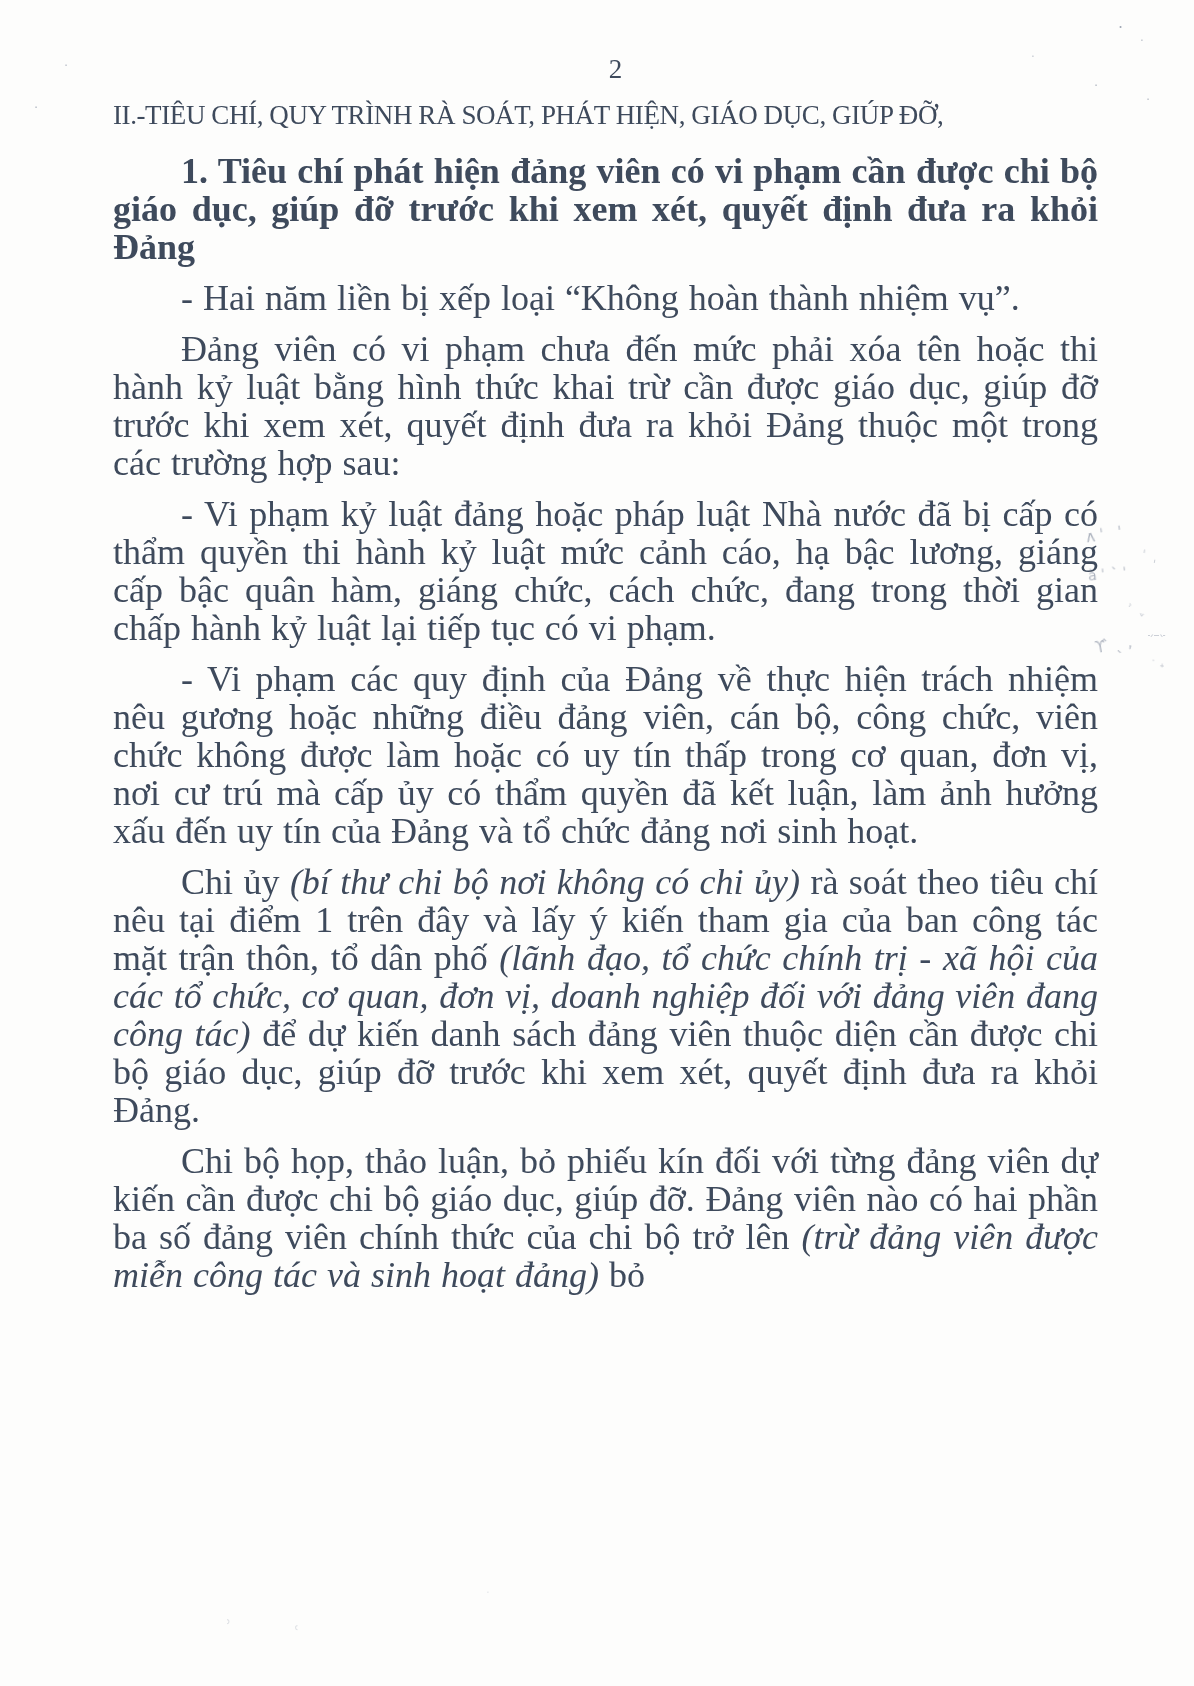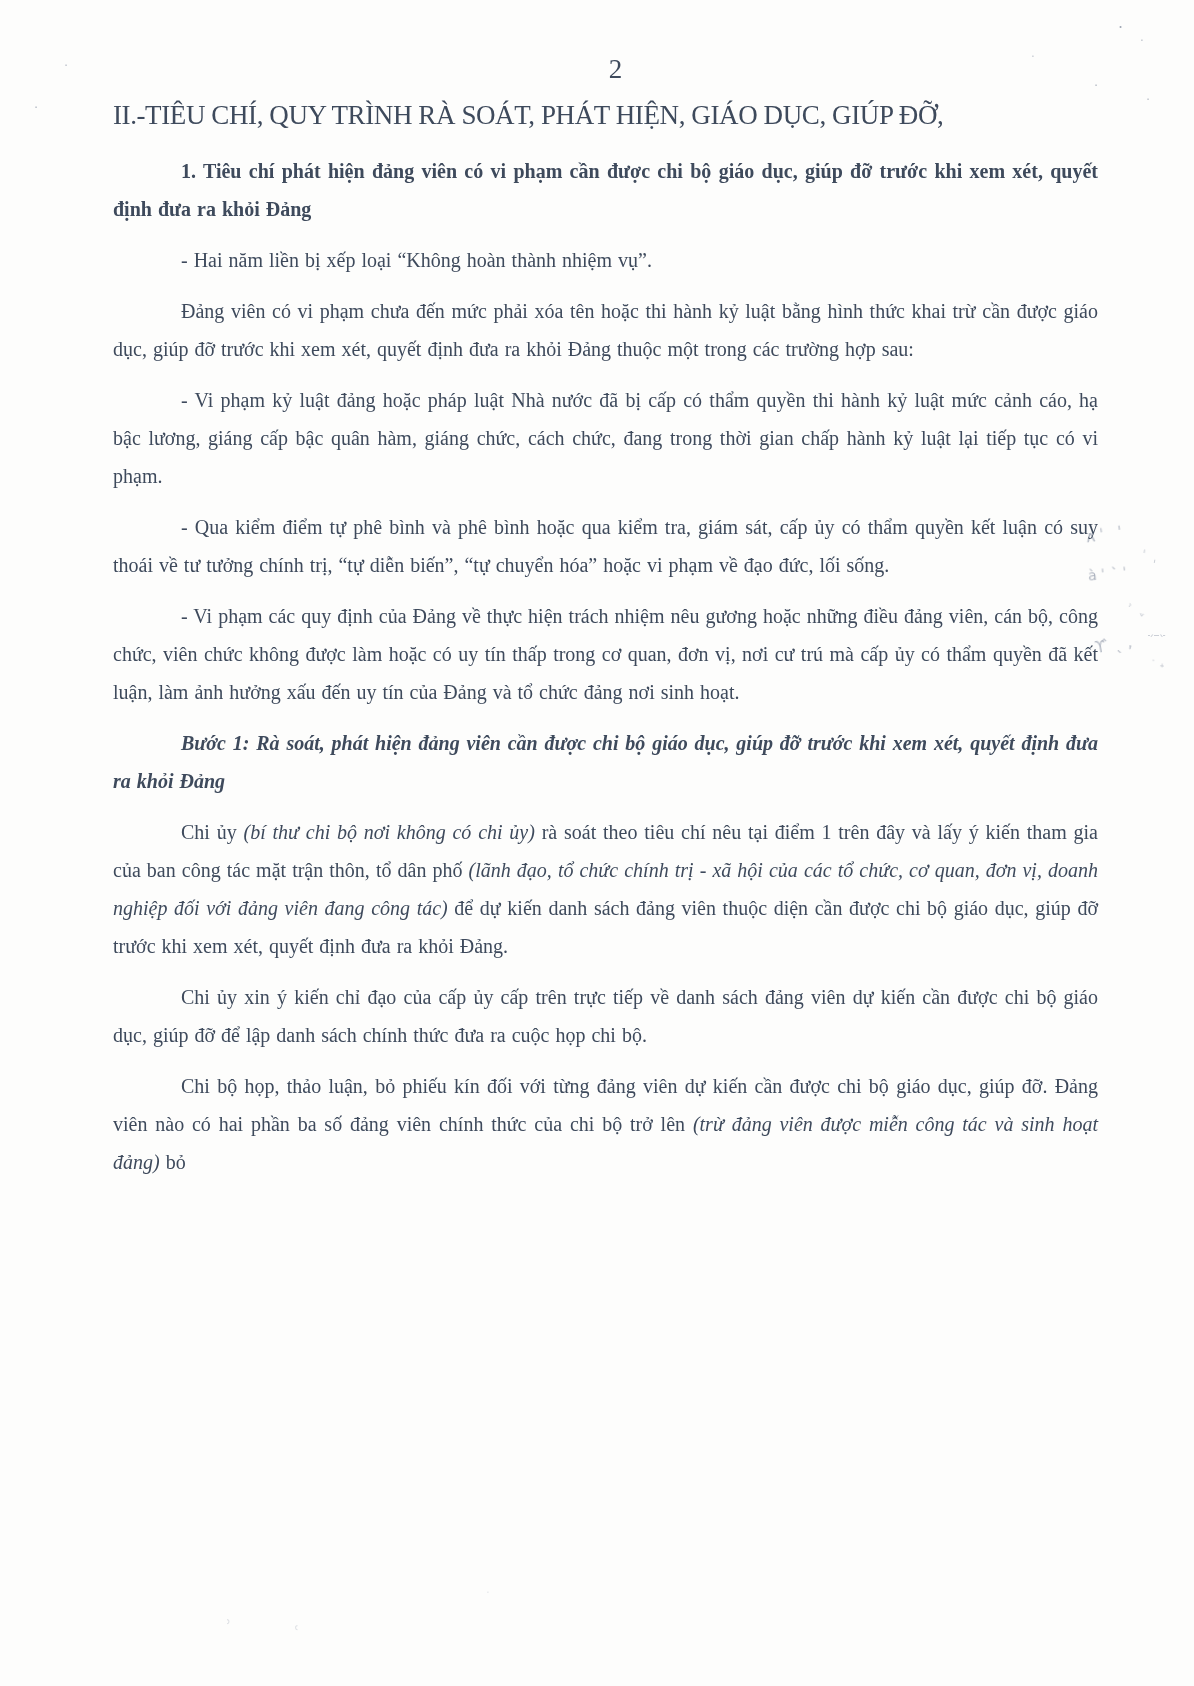--- a/index.html
+++ b/index.html
@@ -36,21 +36,21 @@
     text-align: left;
   }
   .heading-line {
     font-size: 27px;
     line-height: 38px;
     font-weight: normal;
     letter-spacing: -0.4px;
     white-space: nowrap;
   }
   .para {
-    font-size: 20px;
+    font-size: 36px;
     line-height: 38px;
     text-align: justify;
     text-indent: 68px;
     margin: 0 0 13px 0;
     word-spacing: 1px;
   }
   .bold { font-weight: bold; }
   .it { font-style: italic; }
   .artifact {
     position: absolute;
@@ -94,27 +94,24 @@
     </div>
 
     <p class="para bold">1. Tiêu chí phát hiện đảng viên có vi phạm cần được chi bộ giáo dục, giúp đỡ trước khi xem xét, quyết định đưa ra khỏi Đảng</p>
 
     <p class="para">- Hai năm liền bị xếp loại “Không hoàn thành nhiệm vụ”.</p>
 
     <p class="para">Đảng viên có vi phạm chưa đến mức phải xóa tên hoặc thi hành kỷ luật bằng hình thức khai trừ cần được giáo dục, giúp đỡ trước khi xem xét, quyết định đưa ra khỏi Đảng thuộc một trong các trường hợp sau:</p>
 
     <p class="para">- Vi phạm kỷ luật đảng hoặc pháp luật Nhà nước đã bị cấp có thẩm quyền thi hành kỷ luật mức cảnh cáo, hạ bậc lương, giáng cấp bậc quân hàm, giáng chức, cách chức, đang trong thời gian chấp hành kỷ luật lại tiếp tục có vi phạm.</p>
 
-    <p class="para">- Qua kiểm điểm tự phê bình và phê bình hoặc qua kiểm tra, giám sát, cấp ủy có thẩm quyền kết luận có suy thoái về tư tưởng chính trị, “tự diễn biến”, “tự chuyển hóa” hoặc vi phạm về đạo đức, lối sống.</p>
 
     <p class="para">- Vi phạm các quy định của Đảng về thực hiện trách nhiệm nêu gương hoặc những điều đảng viên, cán bộ, công chức, viên chức không được làm hoặc có uy tín thấp trong cơ quan, đơn vị, nơi cư trú mà cấp ủy có thẩm quyền đã kết luận, làm ảnh hưởng xấu đến uy tín của Đảng và tổ chức đảng nơi sinh hoạt.</p>
 
 
-    <p class="para bold it">Bước 1: Rà soát, phát hiện đảng viên cần được chi bộ giáo dục, giúp đỡ trước khi xem xét, quyết định đưa ra khỏi Đảng</p>
 
     <p class="para"><span>Chi ủy </span><span class="it">(bí thư chi bộ nơi không có chi ủy)</span><span> rà soát theo tiêu chí nêu tại điểm 1 trên đây và lấy ý kiến tham gia của ban công tác mặt trận thôn, tổ dân phố </span><span class="it">(lãnh đạo, tổ chức chính trị - xã hội của các tổ chức, cơ quan, đơn vị, doanh nghiệp đối với đảng viên đang công tác)</span><span> để dự kiến danh sách đảng viên thuộc diện cần được chi bộ giáo dục, giúp đỡ trước khi xem xét, quyết định đưa ra khỏi Đảng.</span></p>
 
-    <p class="para"><span>Chi ủy xin ý kiến chỉ đạo của cấp ủy cấp trên trực tiếp về danh sách đảng viên dự kiến cần được chi bộ giáo dục, giúp đỡ để lập danh sách chính thức đưa ra cuộc họp chi bộ.</span></p>
 
     <p class="para"><span>Chi bộ họp, thảo luận, bỏ phiếu kín đối với từng đảng viên dự kiến cần được chi bộ giáo dục, giúp đỡ. Đảng viên nào có hai phần ba số đảng viên chính thức của chi bộ trở lên </span><span class="it">(trừ đảng viên được miễn công tác và sinh hoạt đảng)</span><span> bỏ</span></p>
 
   </div>
 </div>
 
 </body></html>

